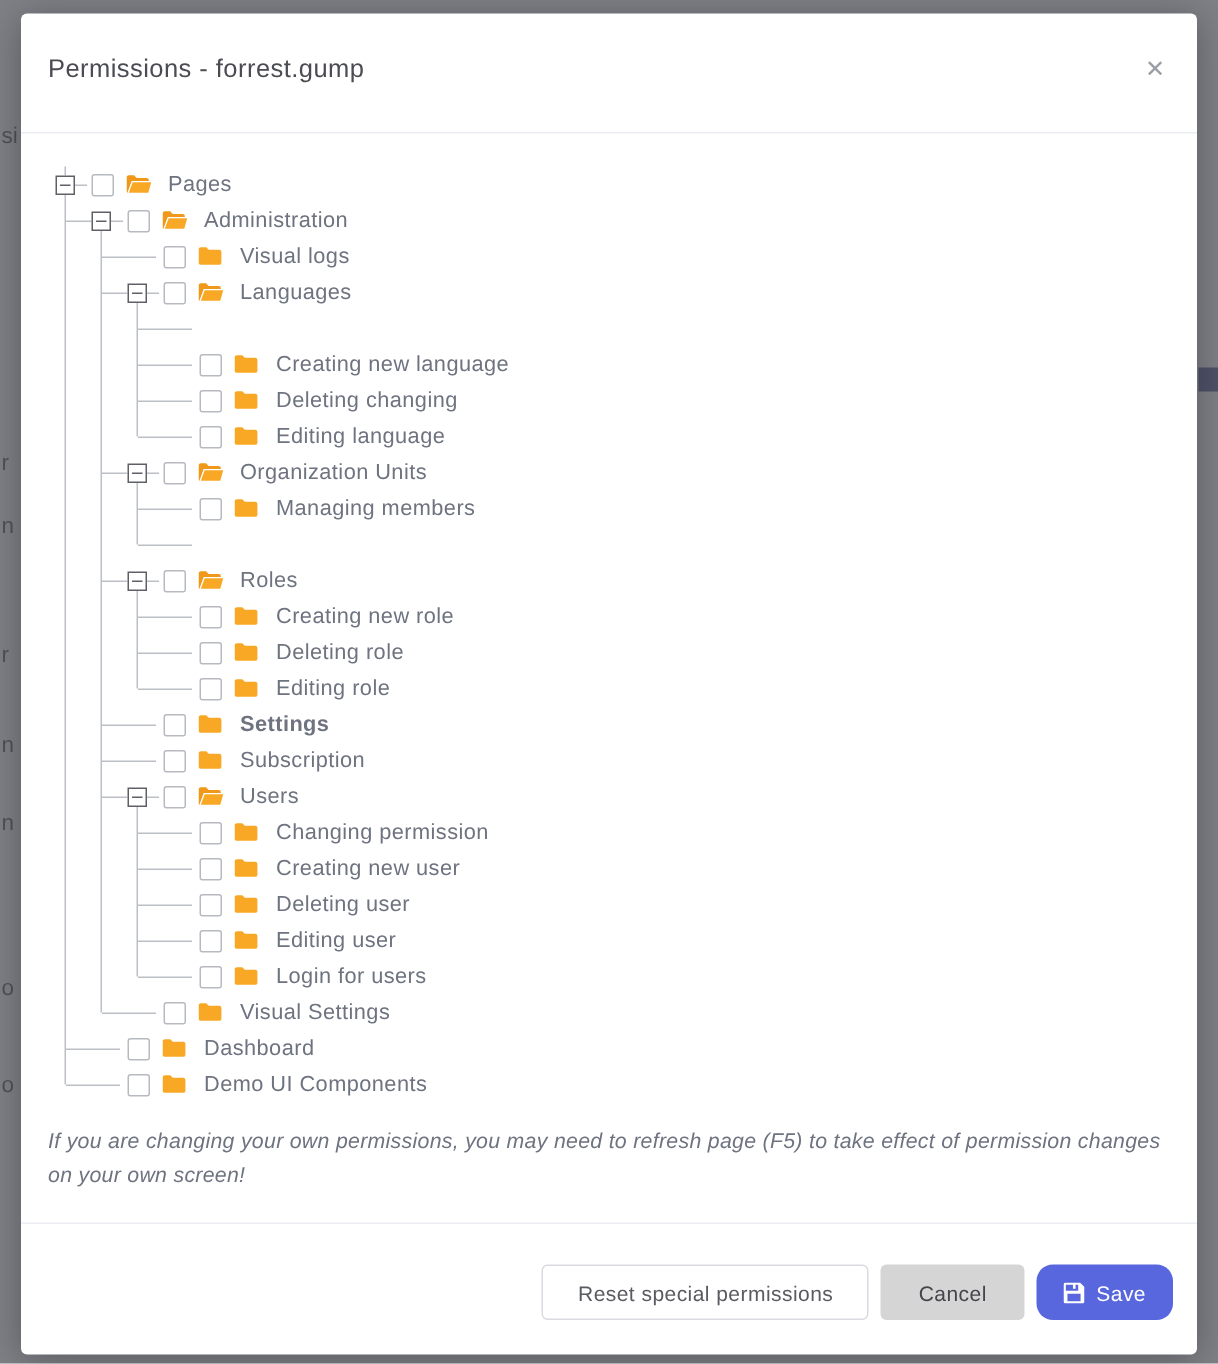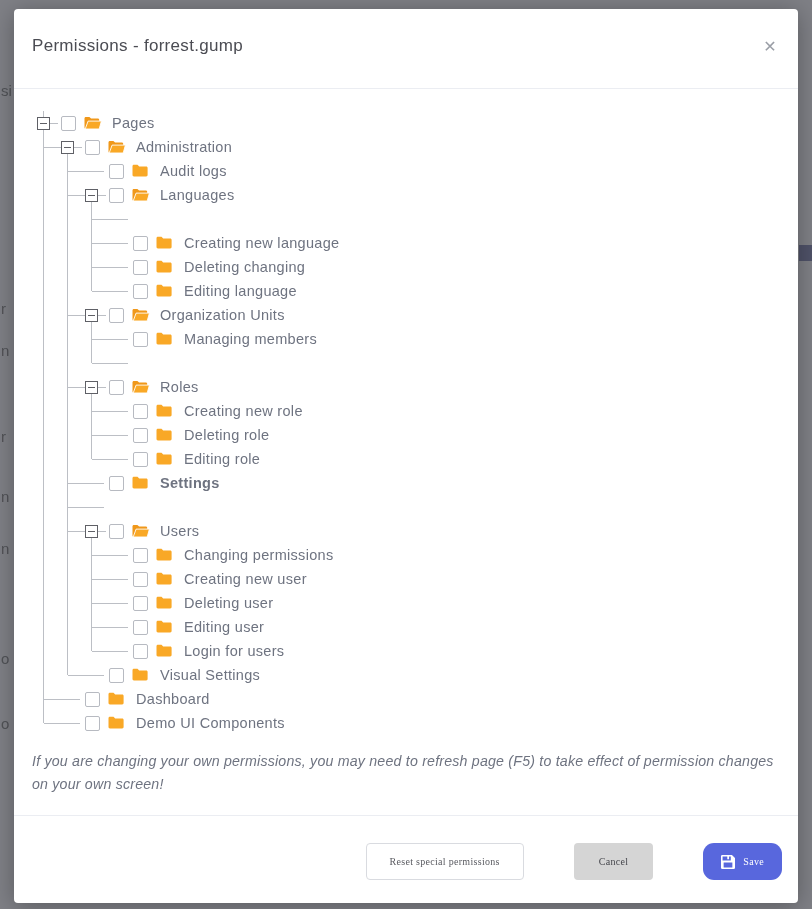--- a/index.html
+++ b/index.html
@@ -49,24 +49,23 @@
     letter-spacing:.3px;cursor:pointer;white-space:nowrap;
   }
 
   .note{
     position:absolute;left:18px;top:741px;width:742px;
     font-size:14.2px;font-style:italic;color:#6e7380;line-height:23px;letter-spacing:.2px;
   }
 
   .btn-row{position:absolute;top:834px;right:16px;display:flex;gap:8px;}
   .btn{
-    height:37px;border-radius:4px;font-family:Liberation Serif, serif;font-size:10px;letter-spacing:.3px;
+    height:37px;border-radius:4px;font-family:Liberation Sans, sans-serif;font-size:14px;letter-spacing:.3px;
     display:flex;align-items:center;justify-content:center;cursor:pointer;box-sizing:border-box;
     border:none;
-    margin-left:42px;
   }
   .btn-reset{background:#fff;border:1px solid #d9dbe0;color:#5a5b61;padding:0 23px;}
   .btn-cancel{background:#d5d5d5;color:#45464c;padding:0 25px;}
   .btn-save{background:#5867dd;color:#fff;padding:0 18px;font-weight:500;gap:8px;border-radius:11px;}
   .btn-save svg{display:block;}
 </style>
 </head>
 <body>
 
 <div id="backdrop-fragments">
@@ -137,21 +136,21 @@
     <path fill="#F0981A" d="M0.5 2.3C0.5 1.5 1.1 0.9 1.9 0.9h3.5l1.7 1.7h6.7c0.8 0 1.4 0.6 1.4 1.4v7.6c0 0.8-0.6 1.4-1.4 1.4H1.9c-0.8 0-1.4-0.6-1.4-1.4z"></path>
     <path fill="#F9A826" stroke="#ffffff" stroke-width="0.9" d="M4.1 5.1h13.3l-2.2 7.9H1.2z"></path>
   </svg></span>
         <span class="tlabel" style="left: 122px;">Administration</span>
       </div>
       <div class="trow" style="top: 48px;">
         <div class="cbx" style="left: 95px;"></div>
         <span class="ficon" style="left: 118px;"><svg width="16" height="13" viewBox="0 0 16 13">
     <path fill="#F9A826" d="M0.5 2.2C0.5 1.4 1.1 0.8 1.9 0.8h3.6l1.7 1.7h7c0.8 0 1.4 0.6 1.4 1.4v7.2c0 0.8-0.6 1.4-1.4 1.4H1.9c-0.8 0-1.4-0.6-1.4-1.4z"></path>
   </svg></span>
-        <span class="tlabel" style="left: 146px;">Audit logs</span>
+        <span class="tlabel" style="left: 146px;">Visual logs</span>
       </div>
       <div class="tline" style="left: 83.5px; top: 84px; width: 8.5px; height: 1px;"></div>
       <div class="trow" style="top: 72px;">
         <div class="expander" style="left: 70.5px;"></div>
         <div class="cbx" style="left: 95px;"></div>
         <span class="ficon" style="left: 118px;"><svg width="18" height="14" viewBox="0 0 18 14">
     <path fill="#F0981A" d="M0.5 2.3C0.5 1.5 1.1 0.9 1.9 0.9h3.5l1.7 1.7h6.7c0.8 0 1.4 0.6 1.4 1.4v7.6c0 0.8-0.6 1.4-1.4 1.4H1.9c-0.8 0-1.4-0.6-1.4-1.4z"></path>
     <path fill="#F9A826" stroke="#ffffff" stroke-width="0.9" d="M4.1 5.1h13.3l-2.2 7.9H1.2z"></path>
   </svg></span>
         <span class="tlabel" style="left: 146px;">Languages</span>
@@ -225,36 +224,43 @@
   </svg></span>
         <span class="tlabel" style="left: 170px;">Editing role</span>
       </div>
       <div class="trow" style="top: 360px;">
         <div class="cbx" style="left: 95px;"></div>
         <span class="ficon" style="left: 118px;"><svg width="16" height="13" viewBox="0 0 16 13">
     <path fill="#F9A826" d="M0.5 2.2C0.5 1.4 1.1 0.8 1.9 0.8h3.6l1.7 1.7h7c0.8 0 1.4 0.6 1.4 1.4v7.2c0 0.8-0.6 1.4-1.4 1.4H1.9c-0.8 0-1.4-0.6-1.4-1.4z"></path>
   </svg></span>
         <span class="tlabel" style="left: 146px; font-weight: bold;">Settings</span>
       </div>
+      <div class="trow" style="top: 384px;">
+        <div class="cbx" style="left: 95px;"></div>
+        <span class="ficon" style="left: 118px;"><svg width="16" height="13" viewBox="0 0 16 13">
+    <path fill="#F9A826" d="M0.5 2.2C0.5 1.4 1.1 0.8 1.9 0.8h3.6l1.7 1.7h7c0.8 0 1.4 0.6 1.4 1.4v7.2c0 0.8-0.6 1.4-1.4 1.4H1.9c-0.8 0-1.4-0.6-1.4-1.4z"></path>
+  </svg></span>
+        <span class="tlabel" style="left: 146px;">Subscription</span>
+      </div>
       <div class="tline" style="left: 83.5px; top: 420px; width: 8.5px; height: 1px;"></div>
       <div class="trow" style="top: 408px;">
         <div class="expander" style="left: 70.5px;"></div>
         <div class="cbx" style="left: 95px;"></div>
         <span class="ficon" style="left: 118px;"><svg width="18" height="14" viewBox="0 0 18 14">
     <path fill="#F0981A" d="M0.5 2.3C0.5 1.5 1.1 0.9 1.9 0.9h3.5l1.7 1.7h6.7c0.8 0 1.4 0.6 1.4 1.4v7.6c0 0.8-0.6 1.4-1.4 1.4H1.9c-0.8 0-1.4-0.6-1.4-1.4z"></path>
     <path fill="#F9A826" stroke="#ffffff" stroke-width="0.9" d="M4.1 5.1h13.3l-2.2 7.9H1.2z"></path>
   </svg></span>
         <span class="tlabel" style="left: 146px;">Users</span>
       </div>
       <div class="trow" style="top: 432px;">
         <div class="cbx" style="left: 119px;"></div>
         <span class="ficon" style="left: 142px;"><svg width="16" height="13" viewBox="0 0 16 13">
     <path fill="#F9A826" d="M0.5 2.2C0.5 1.4 1.1 0.8 1.9 0.8h3.6l1.7 1.7h7c0.8 0 1.4 0.6 1.4 1.4v7.2c0 0.8-0.6 1.4-1.4 1.4H1.9c-0.8 0-1.4-0.6-1.4-1.4z"></path>
   </svg></span>
-        <span class="tlabel" style="left: 170px;">Changing permissions</span>
+        <span class="tlabel" style="left: 170px;">Changing permission</span>
       </div>
       <div class="trow" style="top: 456px;">
         <div class="cbx" style="left: 119px;"></div>
         <span class="ficon" style="left: 142px;"><svg width="16" height="13" viewBox="0 0 16 13">
     <path fill="#F9A826" d="M0.5 2.2C0.5 1.4 1.1 0.8 1.9 0.8h3.6l1.7 1.7h7c0.8 0 1.4 0.6 1.4 1.4v7.2c0 0.8-0.6 1.4-1.4 1.4H1.9c-0.8 0-1.4-0.6-1.4-1.4z"></path>
   </svg></span>
         <span class="tlabel" style="left: 170px;">Creating new user</span>
       </div>
       <div class="trow" style="top: 480px;">
         <div class="cbx" style="left: 119px;"></div>

